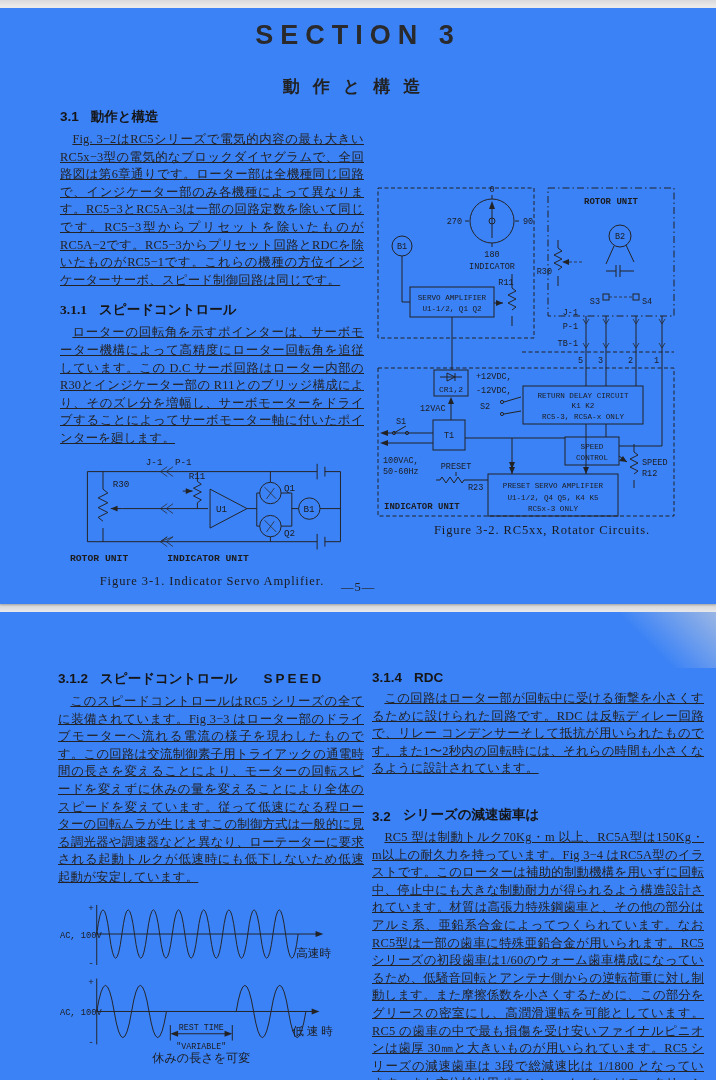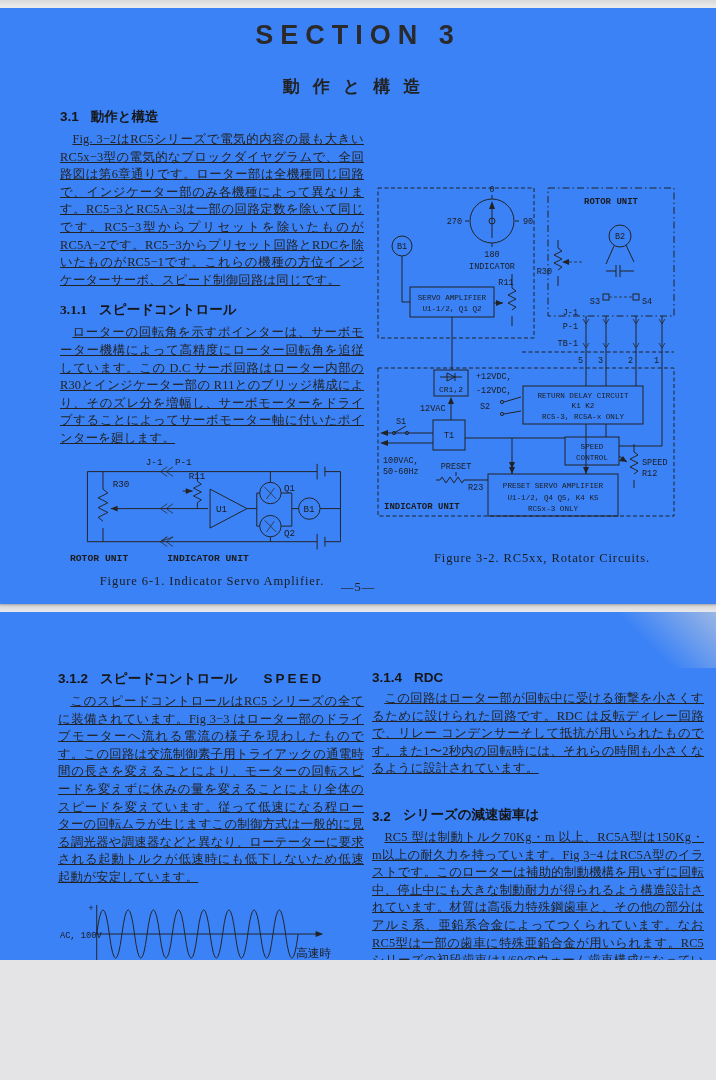--- a/index.html
+++ b/index.html
@@ -6,21 +6,21 @@
   body{
     width:716px;height:1080px;overflow:hidden;
     background:#e4e4e6;
     font-family:"Liberation Serif","DejaVu Serif",serif;
     color:#1d1d1f;
   }
   .scan-strip{height:8px;background:linear-gradient(#d9d9db,#efefef);}
   .page{position:relative;background:#3b82f6;width:716px;}
   #page1{height:596px;box-shadow:0 1px 2px rgba(0,0,0,.25);}
   .page-gap{height:8px;background:linear-gradient(#d4d4d6,#e9e9eb);}
-  #page2{height:348px;overflow:hidden;}
+  #page2{height:468px;overflow:hidden;}
   .corner-shade{position:absolute;top:0;right:0;width:110px;height:56px;
     background:linear-gradient(225deg,#d9d9d9 0%,rgba(250,250,250,0) 60%);opacity:.6;}
   .doc-header{position:absolute;top:12px;left:0;width:100%;text-align:center;}
   .doc-header .sec{
     font-family:"Liberation Sans","DejaVu Sans",sans-serif;
     font-weight:900;font-size:27px;letter-spacing:7px;color:#2a2a2c;
   }
   .doc-header .sub{
     font-size:17px;letter-spacing:13px;margin-top:24px;font-weight:bold;color:#222;
   }
@@ -128,21 +128,21 @@
       <path class="d-line" d="M210,27 V16 M210,83 V88"></path>
       <path class="d-line" d="M221,38 H232 V72 H221 M232,54 H239"></path>
 
       <circle class="d-line" cx="250" cy="54" r="11"></circle>
       <text class="mono-t" font-size="9.5" x="244" y="58">B1</text>
       <path class="d-line" d="M261,54 H282"></path>
 
       <text class="mono-t" font-size="10" font-weight="bold" x="4" y="108">ROTOR UNIT</text>
       <text class="mono-t" font-size="10" font-weight="bold" x="104" y="108">INDICATOR UNIT</text>
     </svg>
-    <div class="fig-caption">Figure 6-1. Indicator Servo Amplifier.</div>
+    <div class="fig-caption">Figure 3-1. Indicator Servo Amplifier.</div>
   </div>
 
   <div class="col" id="p1-right">
 
     <svg width="338" height="345" viewBox="0 0 338 345">
 
       <rect class="d-dash" x="6" y="12" width="156" height="150"></rect>
 
       <rect class="d-dashdot" x="176" y="12" width="126" height="128"></rect>
       <text class="mono-t" font-size="9" font-weight="bold" x="239" y="28" text-anchor="middle">ROTOR UNIT</text>
@@ -255,21 +255,21 @@
 
       <path class="d-line" d="M262,268 V276 M262,304 V312"></path>
       <path class="d-line" d="M262,276 l4,3 l-8,4 l8,4 l-8,4 l8,4 l-4,3"></path>
       <path class="d-line" d="M247,280 L255,286"></path>
         <path class="d-fill" d="M255,286 l-8,-1 l4,-5 z"></path>
       <text class="mono-t" font-size="8.5" x="270" y="289">SPEED</text>
       <text class="mono-t" font-size="8.5" x="270" y="300">R12</text>
 
       <text class="mono-t" font-size="9" font-weight="bold" x="12" y="333">INDICATOR UNIT</text>
     </svg>
-    <div class="fig-caption" style="margin-top:30px;">Figure 3-2. RC5xx, Rotator Circuits.</div>
+    <div class="fig-caption" style="margin-top:2px;">Figure 3-2. RC5xx, Rotator Circuits.</div>
   </div>
 
   <div class="page-number">—5—</div>
 </div>
 
 <div class="page-gap"></div>
 
 <div class="page" id="page2">
   <div class="corner-shade"></div>
 

